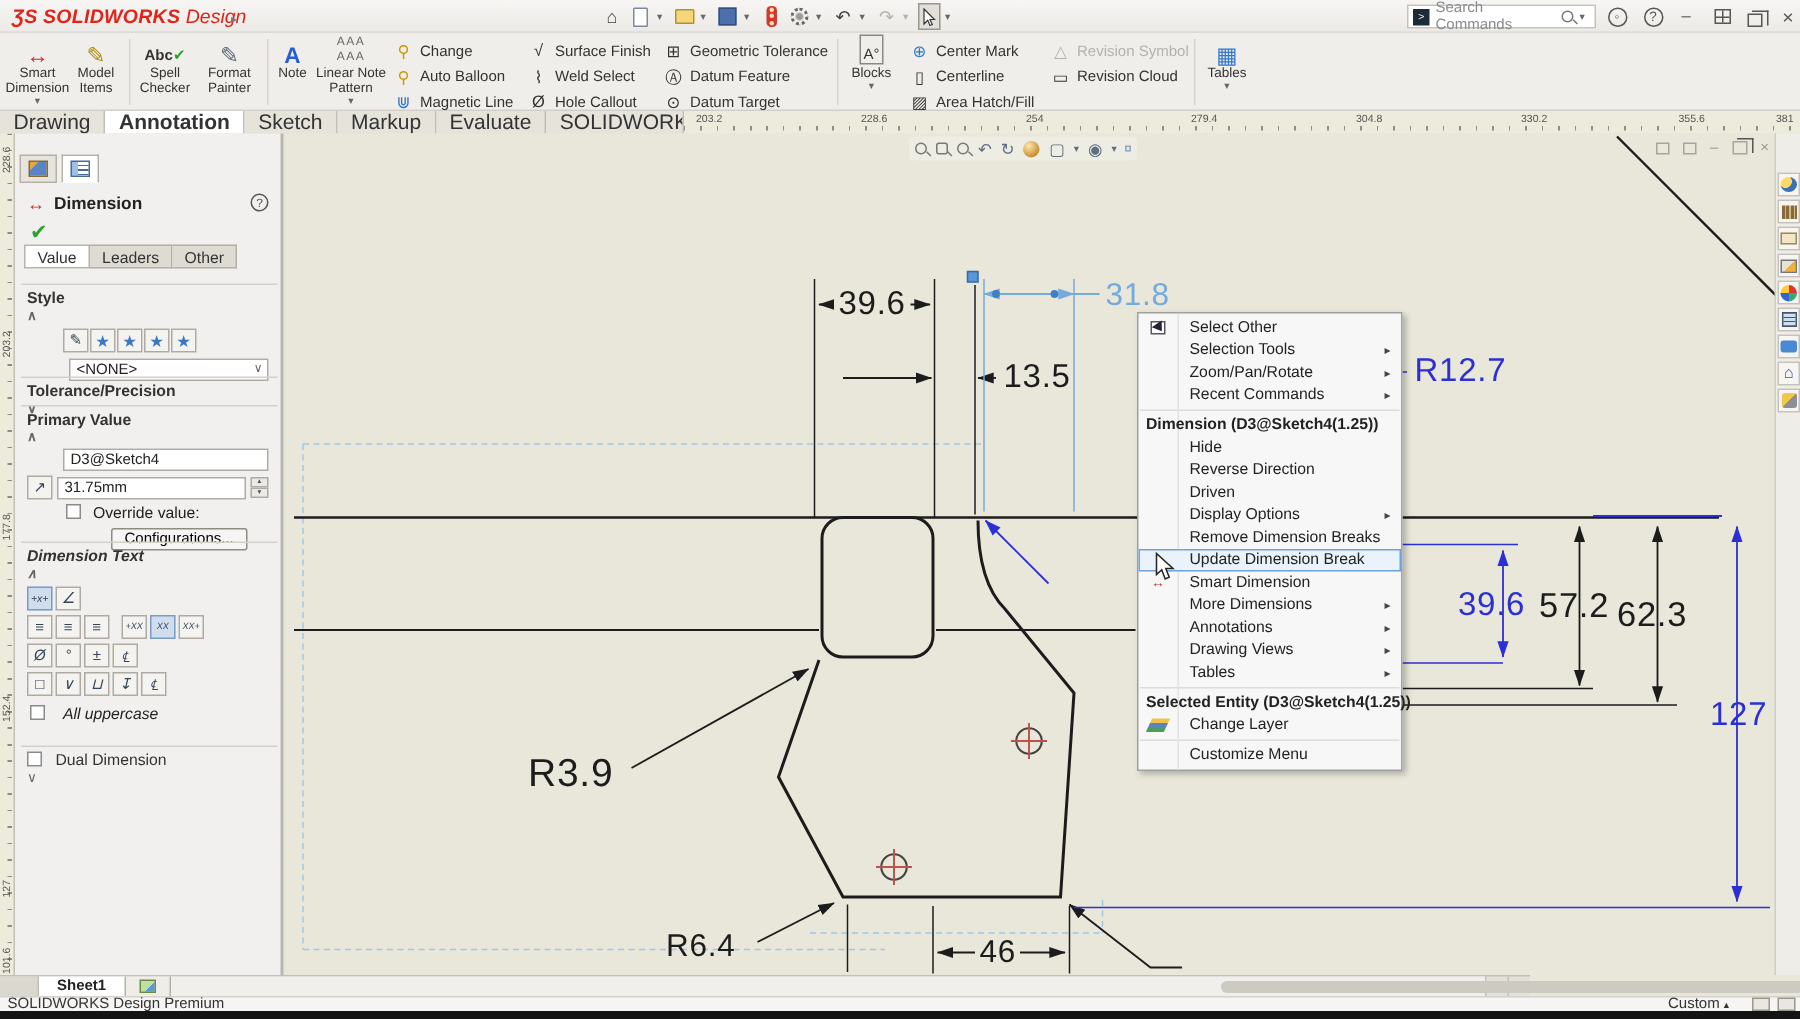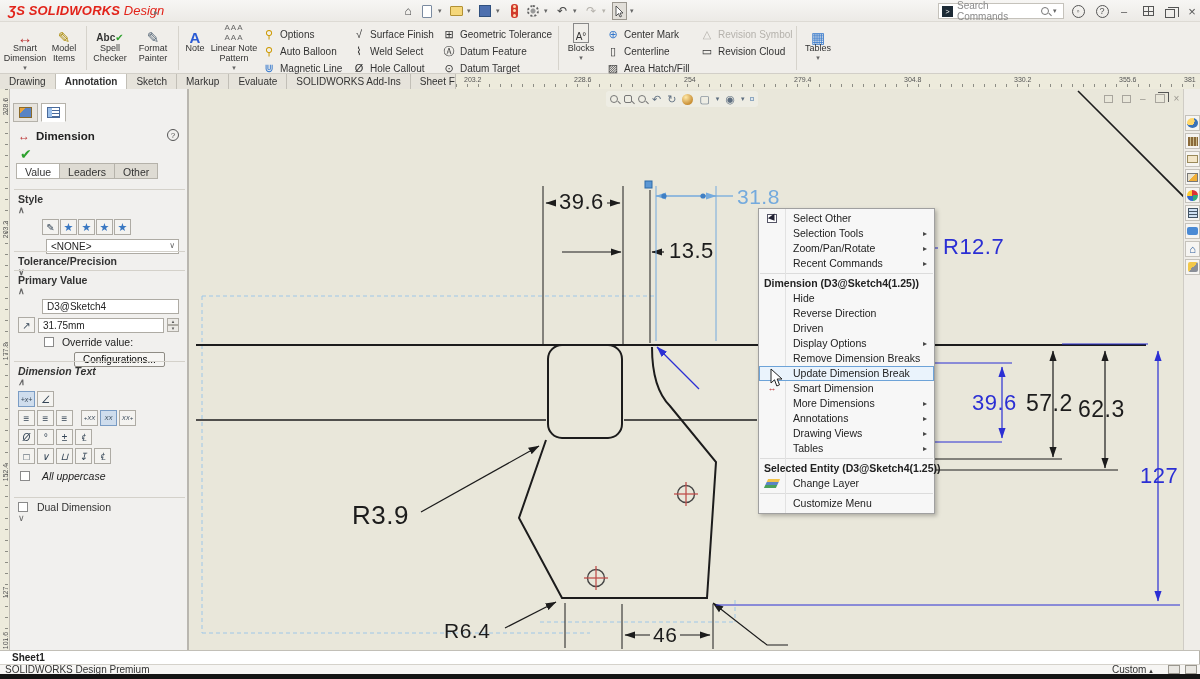--- a/index.html
+++ b/index.html
@@ -40,21 +40,21 @@
   
   #ribbon{left:0;top:22px;width:1200px;height:52px;background:var(--chrome);border-bottom:1px solid #d2cfc8;}
   .rsep{position:absolute;top:4px;height:44px;width:1px;background:#d6d3cc;}
   .bigbtn{position:absolute;top:1px;width:46px;height:50px;display:flex;flex-direction:column;align-items:center;font-size:9px;line-height:10px;text-align:center;color:#333;}
   .bigbtn .bico{height:20px;display:flex;align-items:flex-end;justify-content:center;font-size:15px;}
   .smallrow{position:absolute;height:16px;display:flex;align-items:center;gap:4px;font-size:10px;color:#333;white-space:nowrap;}
   .sico{width:14px;display:inline-flex;justify-content:center;font-size:11px;}
   .grayed{color:#b5b2ac;}
   
   #tabstrip{left:0;top:74px;width:1200px;height:15px;background:#dbd7cd;display:flex;}
-  .dtab{height:15px;padding:0 9px;font-size:10px;line-height:15px;background:#e6e3db;border-right:1px solid #c2bfb7;color:#333;}
+  .dtab{height:15px;padding:0 9px;font-size:14px;line-height:15px;background:#e6e3db;border-right:1px solid #c2bfb7;color:#333;}
   .dtab.active{background:#fff;font-weight:bold;}
   #hruler{position:absolute;left:455px;top:74px;width:745px;height:15px;background:#edebdc;border-left:1px solid #c2bfb7;overflow:hidden;}
   #hruler .ticks{position:absolute;left:0;right:0;bottom:2px;height:3px;background-image:repeating-linear-gradient(to right,#8d8d85 0 1px,transparent 1px 11px);}
   #hruler span{position:absolute;top:2px;font-size:7px;color:#555;}
   #vruler{left:0;top:89px;width:10px;height:561px;background:#edebdc;border-right:1px solid #c2bfb7;overflow:hidden;}
   #vruler .ticks{position:absolute;top:0;bottom:0;right:1px;width:3px;background-image:repeating-linear-gradient(to bottom,#8d8d85 0 1px,transparent 1px 11px);}
   #vruler span{position:absolute;left:-7px;font-size:7px;color:#555;transform:rotate(-90deg);width:24px;text-align:center;}
   
   #panel{left:10px;top:89px;width:179px;height:561px;background:var(--panelbg);border-right:2px solid #b9b6af;font-size:10.5px;}
   .ptabs{position:absolute;left:3px;top:14px;display:flex;gap:3px;}
@@ -115,21 +115,21 @@
   .tp2{width:10px;height:9px;background:repeating-linear-gradient(90deg,#8a6a3a 0 2px,#c9b98a 2px 3px);}
   .tp3{width:11px;height:8px;background:#f3e6c8;border:1px solid #9a8a5a;}
   .tp4{width:11px;height:9px;border:1px solid #777;background:linear-gradient(135deg,#e8e2d0 50%,#f2b03a 50%);}
   .tp5{width:11px;height:11px;border-radius:50%;background:conic-gradient(#d33 0 25%,#3a7 25% 50%,#36c 50% 75%,#fc3 75%);}
   .tp6{width:10px;height:10px;border:1px solid #456;background:repeating-linear-gradient(#cfe0f2 0 2px,#456 2px 3px);}
   .tp7{width:11px;height:8px;background:#4a8ad4;border-radius:2px;position:relative;}
   .tp7::after{content:"";position:absolute;left:2px;bottom:-3px;border:3px solid transparent;border-top-color:#4a8ad4;}
   .tp8{color:#2a5a9a;font-size:11px;line-height:10px;}
   .tp9{width:10px;height:10px;background:linear-gradient(135deg,#f2c84a 50%,#8a8f98 50%);border-radius:2px;}
   
-  #sheetbar{left:0;top:650px;width:1200px;height:14px;background:#e4e1d9;border-top:1px solid #c2bfb7;display:flex;align-items:stretch;flex-direction:column;}
+  #sheetbar{left:0;top:650px;width:1020px;height:14px;background:#e4e1d9;border-top:1px solid #c2bfb7;display:flex;align-items:stretch;}
   .sh-spacer{width:26px;border-right:1px solid #c2bfb7;background:#dbd8cf;}
   .sheettab{padding:0 12px;background:#fff;border-right:1px solid #b5b2aa;font-size:10px;font-weight:bold;line-height:13px;}
   .sheettab2{width:30px;border-right:1px solid #b5b2aa;display:flex;align-items:center;justify-content:center;background:#efede7;}
   .sh-ico{width:11px;height:9px;background:linear-gradient(135deg,#bfe0a0 60%,#5a9ad4 60%);border:1px solid #6a8a4a;}
   .hscroll{flex:1;position:relative;background:#f0efeb;}
   .hthumb{position:absolute;left:700px;width:448px;top:3px;height:8px;background:#cdcac2;border-radius:4px;}
   .hsbtn{width:15px;border-left:1px solid #c2bfb7;display:flex;align-items:center;justify-content:center;font-size:7px;color:#666;}
   #statusbar{left:0;top:664px;width:1200px;height:10px;background:#f6f5f3;border-top:1px solid #d5d2cb;font-size:10px;color:#333;}
   #statusbar .lefttxt{position:absolute;left:5px;top:-1px;}
   #blackstrip{left:0;top:674px;width:1200px;height:5px;background:#141414;}
@@ -228,21 +228,21 @@
       <span class="bico" style="color:#2a5ad4;font-weight:bold;">A</span>
       <span>Note</span>
     </div>
     <div class="bigbtn" style="left:210px;width:48px;">
       <span class="bico" style="font-size:8px;letter-spacing:1px;color:#666;">AAA<br>AAA</span>
       <span>Linear Note Pattern</span>
       <span style="font-size:7px;color:#666;">▾</span>
     </div>
     <div class="smallrow" style="left:262px;top:4px;">
         <span class="sico" style="color:#c90;">⚲</span>
-        <span>Options</span>
+        <span>Change</span>
       </div>
     <div class="smallrow" style="left:262px;top:21px;">
         <span class="sico" style="color:#c90;">⚲</span>
         <span>Auto Balloon</span>
       </div>
     <div class="smallrow" style="left:262px;top:38px;">
         <span class="sico" style="color:#37c;">⋓</span>
         <span>Magnetic Line</span>
       </div>
     <div class="smallrow" style="left:352px;top:4px;">

